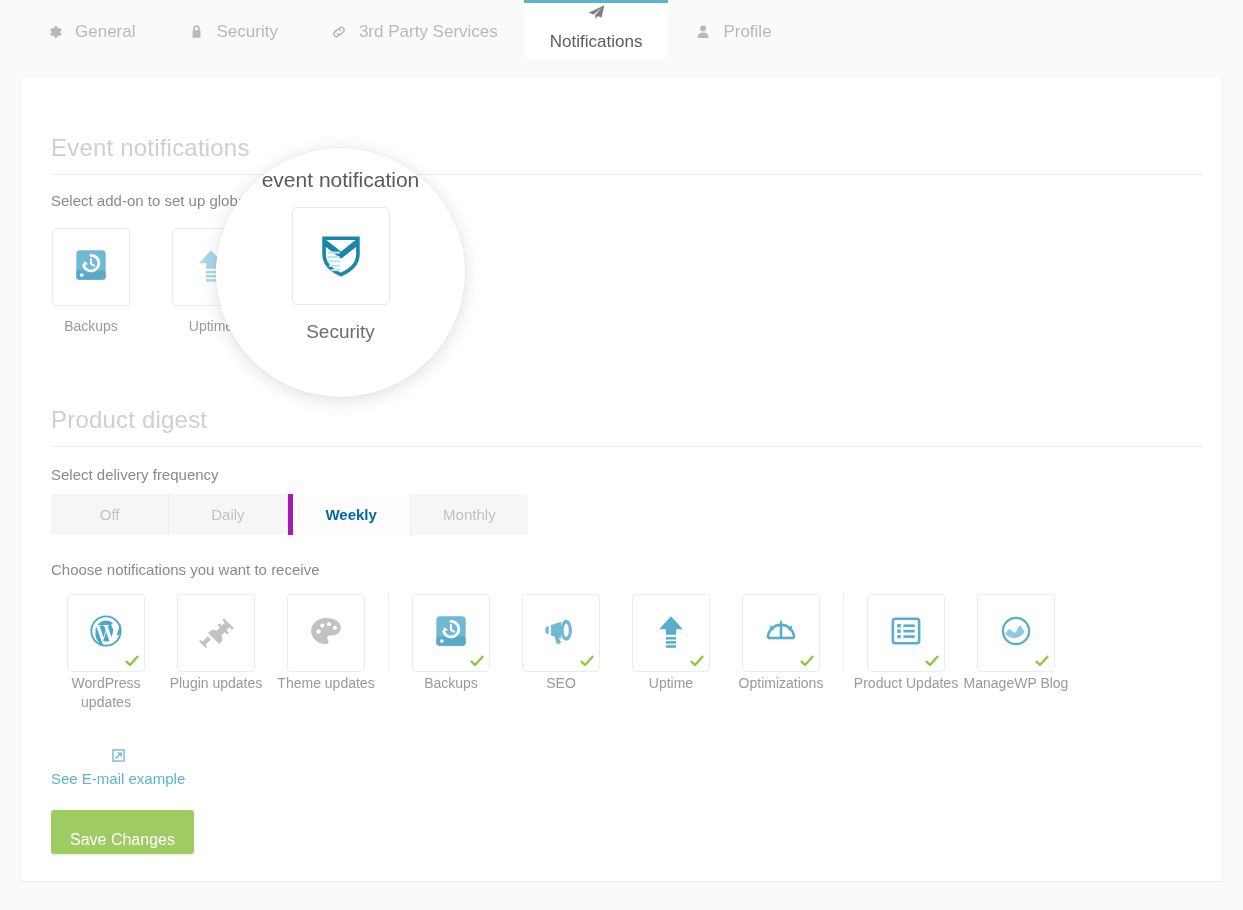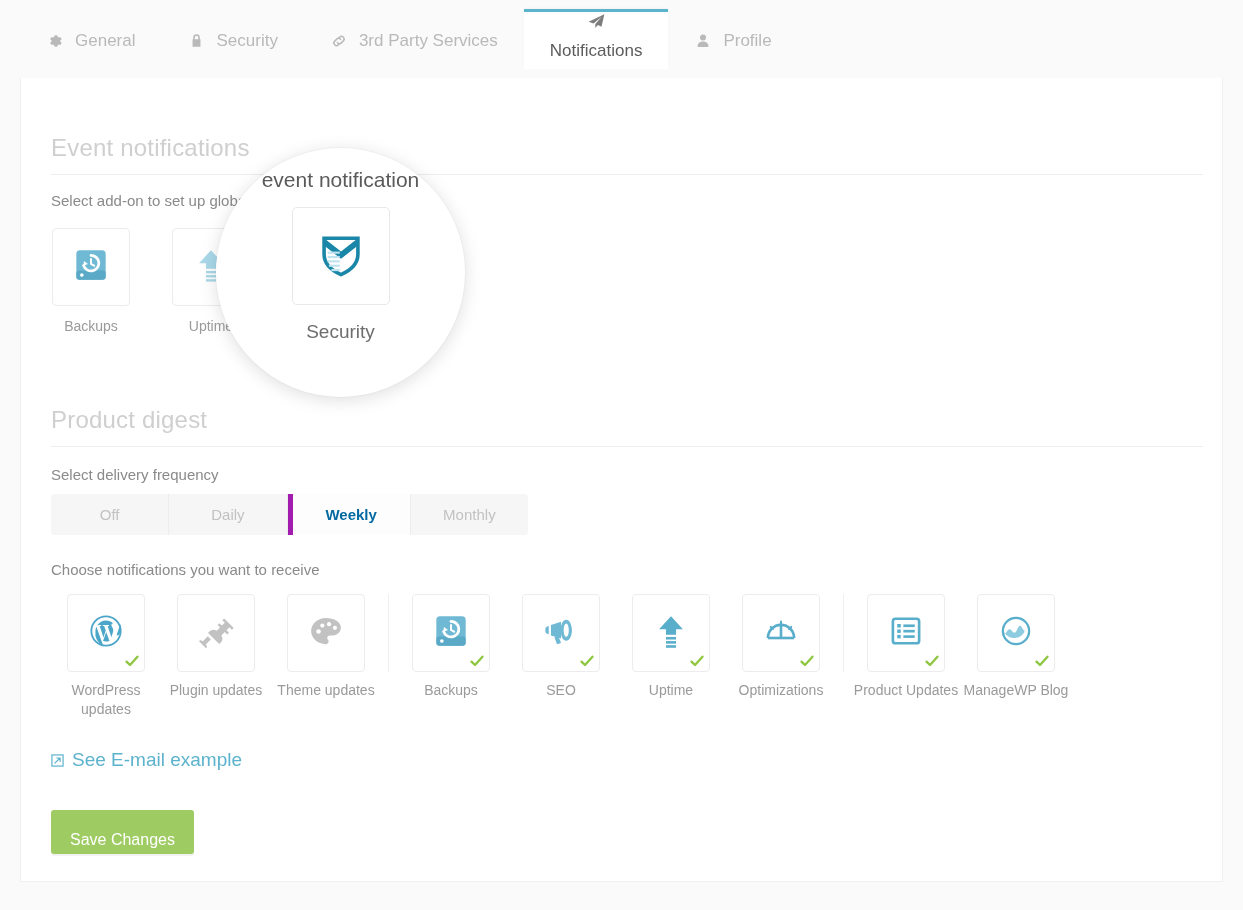--- a/index.html
+++ b/index.html
@@ -16,21 +16,21 @@
     overflow: hidden;
     background: #fafafa;
   }
 
   
   .tabbar {
     position: absolute;
     left: 0; top: 0;
     width: 1243px; height: 78px;
     display: flex;
-    align-items: center;
+    align-items: flex-start;
     padding-left: 20px;
     background: #fafafa;
   }
   .tab {
     position: relative;
     height: 60px;
     display: flex;
     align-items: center;
     gap: 11px;
     padding: 0 26px;
@@ -160,21 +160,21 @@
     position: relative;
     width: 78px; height: 78px;
     border: 1px solid #ececec;
     border-radius: 4px;
     display: flex;
     align-items: center;
     justify-content: center;
     background: #fff;
   }
   .notif-label {
-    margin-top: 9px;
+    margin-top: 2px;
     font-size: 14px;
     color: #9a9a9a;
     text-align: center;
     line-height: 1.38;
   }
   .check {
     position: absolute;
     right: 4px; bottom: 2px;
     width: 16px; height: 16px;
     color: #8dc63f;
@@ -187,24 +187,25 @@
     flex: none;
   }
 
   
   .email-link {
     position: absolute;
     left: 30px; top: 671px;
     display: flex;
     align-items: center;
     gap: 8px;
-    font-size: 19px;
+    font-size: 15px;
     color: #5cb3cd;
     text-decoration: none;
     cursor: pointer;
+    flex-direction: column;
   }
   .email-link .ext-ico { width: 13px; height: 13px; display: inline-flex; }
   .save-btn {
     position: absolute;
     left: 30px; top: 732px;
     padding: 8px 19px;
     height: 44px;
     line-height: 44px;
     background: #9fcb63;
     color: #ffffff;

